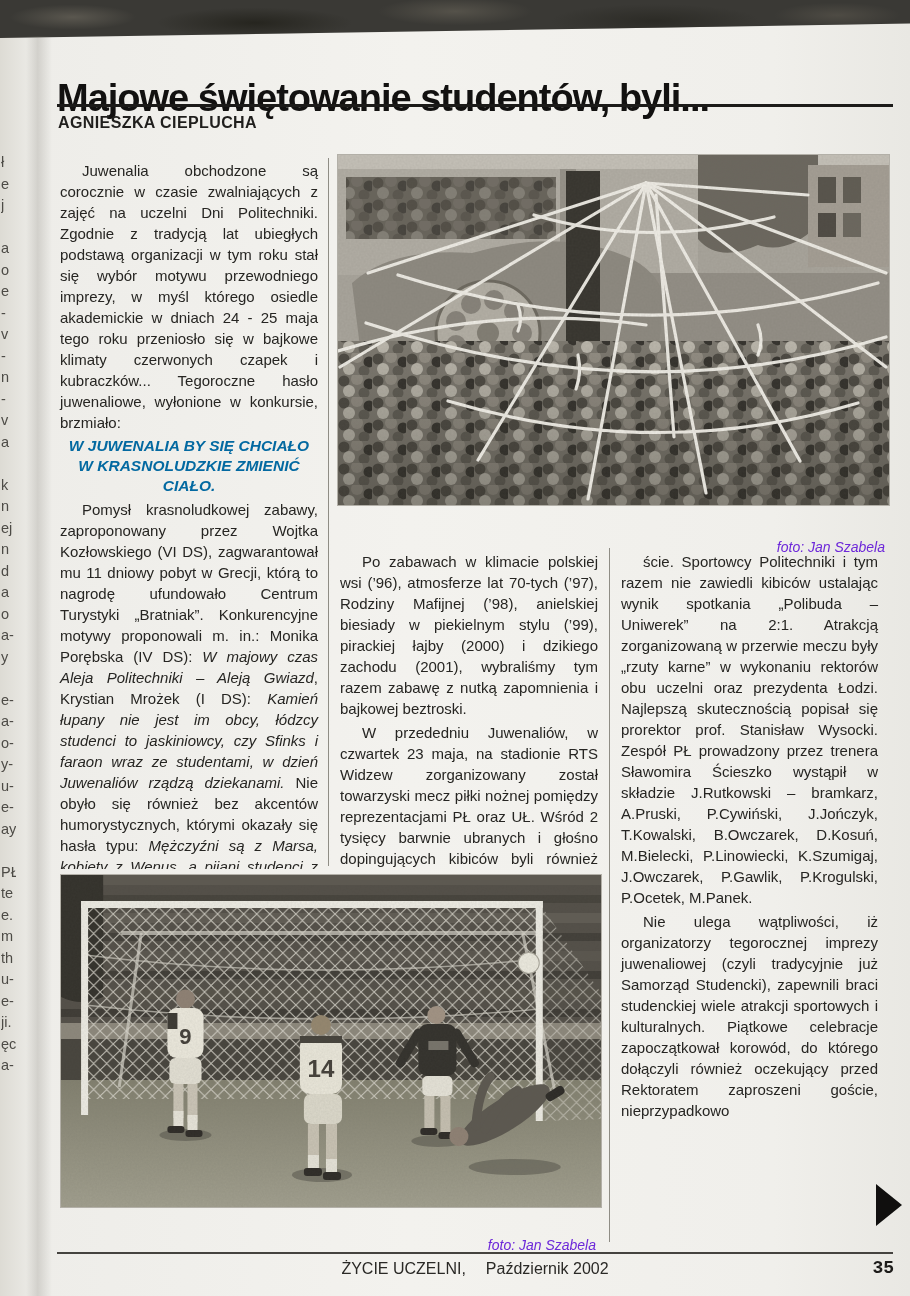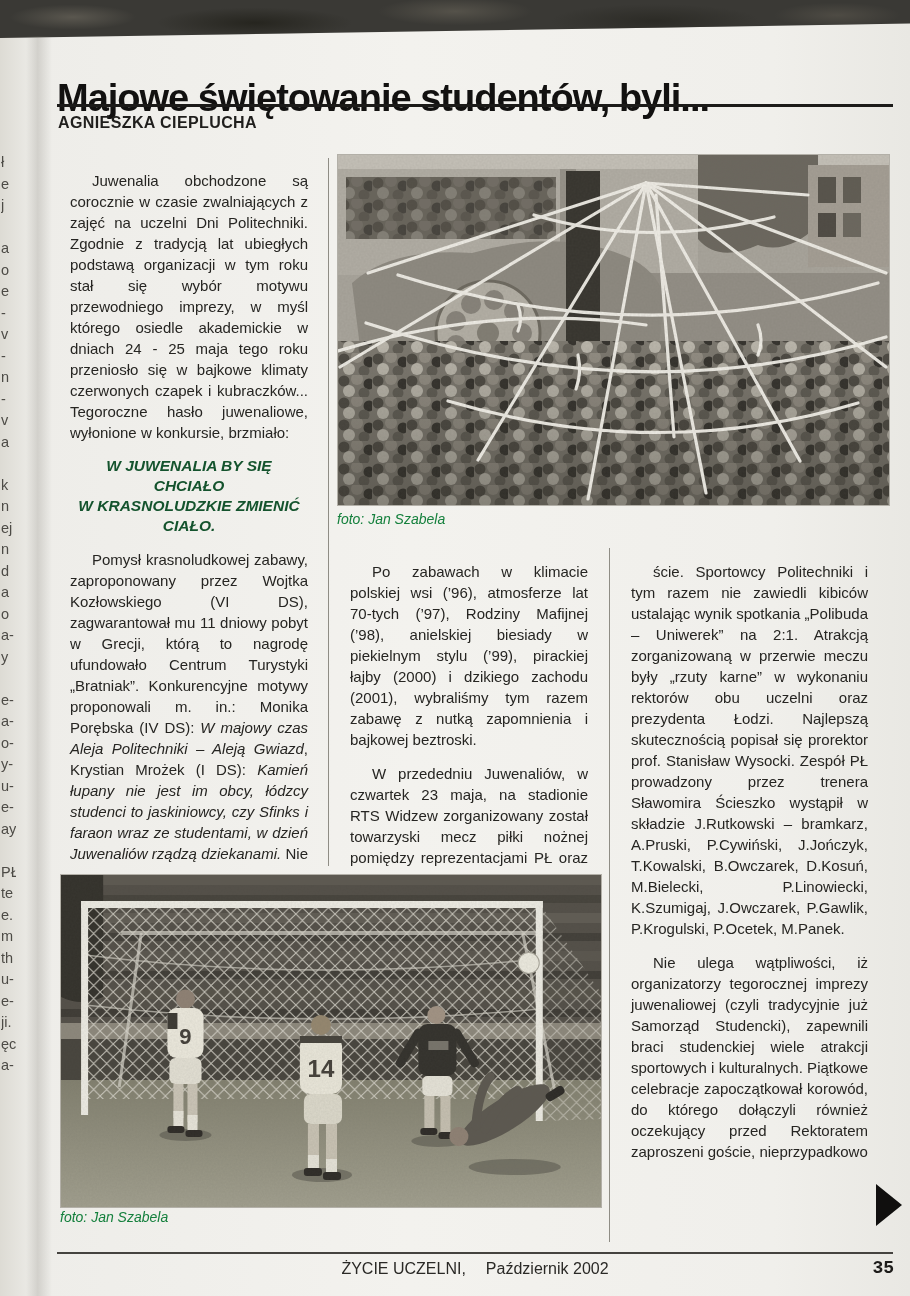--- a/index.html
+++ b/index.html
@@ -30,38 +30,38 @@
     font-size:14.5px;line-height:21.5px;color:#4d4b46;white-space:pre-line;
   }
   .page-title{
     left:57px;top:52px;width:836px;height:50px;
     font-size:38px;font-weight:bold;letter-spacing:-1px;color:#121110;
   }
   .title-rule{left:57px;top:104px;width:836px;height:3px;background:#1c1b19;}
   .author{left:58px;top:114px;font-size:16px;font-weight:bold;letter-spacing:.4px;color:#201f1d;}
   
   .col{font-size:15px;line-height:21px;text-align:justify;overflow:hidden;}
-  .col p{margin:13px;text-indent:22px;}
+  .col p{margin:3px;text-indent:22px;}
   .it{font-style:italic;}
   .col1{left:57px;top:157px;width:264px;height:712px;}
   .col2{left:337px;top:548px;width:264px;height:322px;}
   .col3{left:618px;top:548px;width:263px;height:700px;}
   .motto{
     margin:9px 0 10px;text-align:center;font-weight:bold;font-style:italic;
-    font-size:15.5px;line-height:20px;text-indent:0 !important;color:#14532d;
+    font-size:15.5px;line-height:20px;text-indent:0 !important;color:#0369a1;
   }
   .vrule{width:1px;background:#8f8d85;}
   .vrule1{left:328px;top:158px;height:708px;}
   .vrule2{left:609px;top:548px;height:694px;}
   
   .photo{border:1px solid #b3b0a8;background:#9b978e;}
   .photo svg{display:block;width:100%;height:100%;}
   .photo-top{left:337px;top:154px;width:551px;height:350px;}
   .photo-bottom{left:60px;top:874px;width:540px;height:332px;}
-  .caption{font-size:14px;font-style:italic;color:#15803d;}
+  .caption{font-size:14px;font-style:italic;color:#6d28d9;text-align:right;margin-top:28px;}
   .caption-top{left:337px;top:511px;width:548px;}
   .caption-bottom{left:60px;top:1209px;width:536px;}
   
   .footer-rule{left:57px;top:1252px;width:836px;height:2px;background:#45433f;}
   .footer-text{left:57px;top:1260px;width:836px;text-align:center;font-size:16px;color:#2a2926;}
   .footer-text .issue{margin-left:20px;}
   .page-number{right:16px;top:1258px;font-size:18px;font-weight:bold;color:#1d1c1a;font-family:Liberation Mono, monospace;}
   .cont-arrow{
     left:876px;top:1184px;width:0;height:0;
     border-left:26px solid #100f0e;border-top:21px solid transparent;border-bottom:21px solid transparent;

